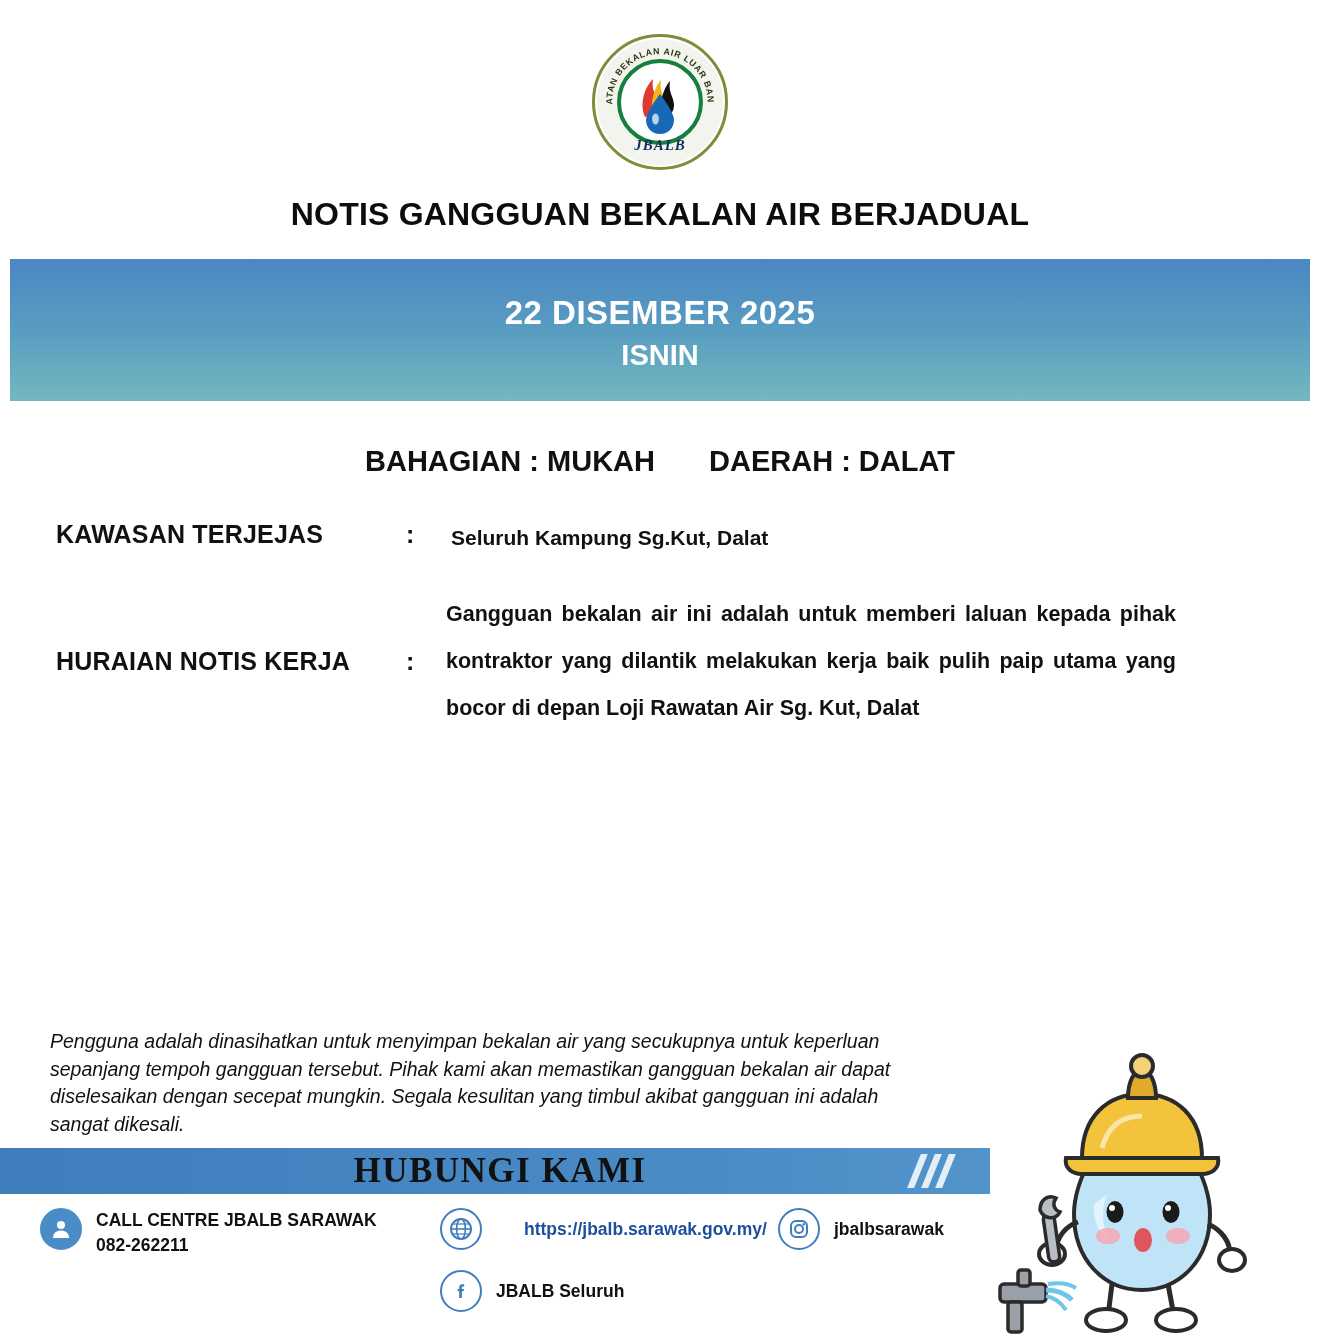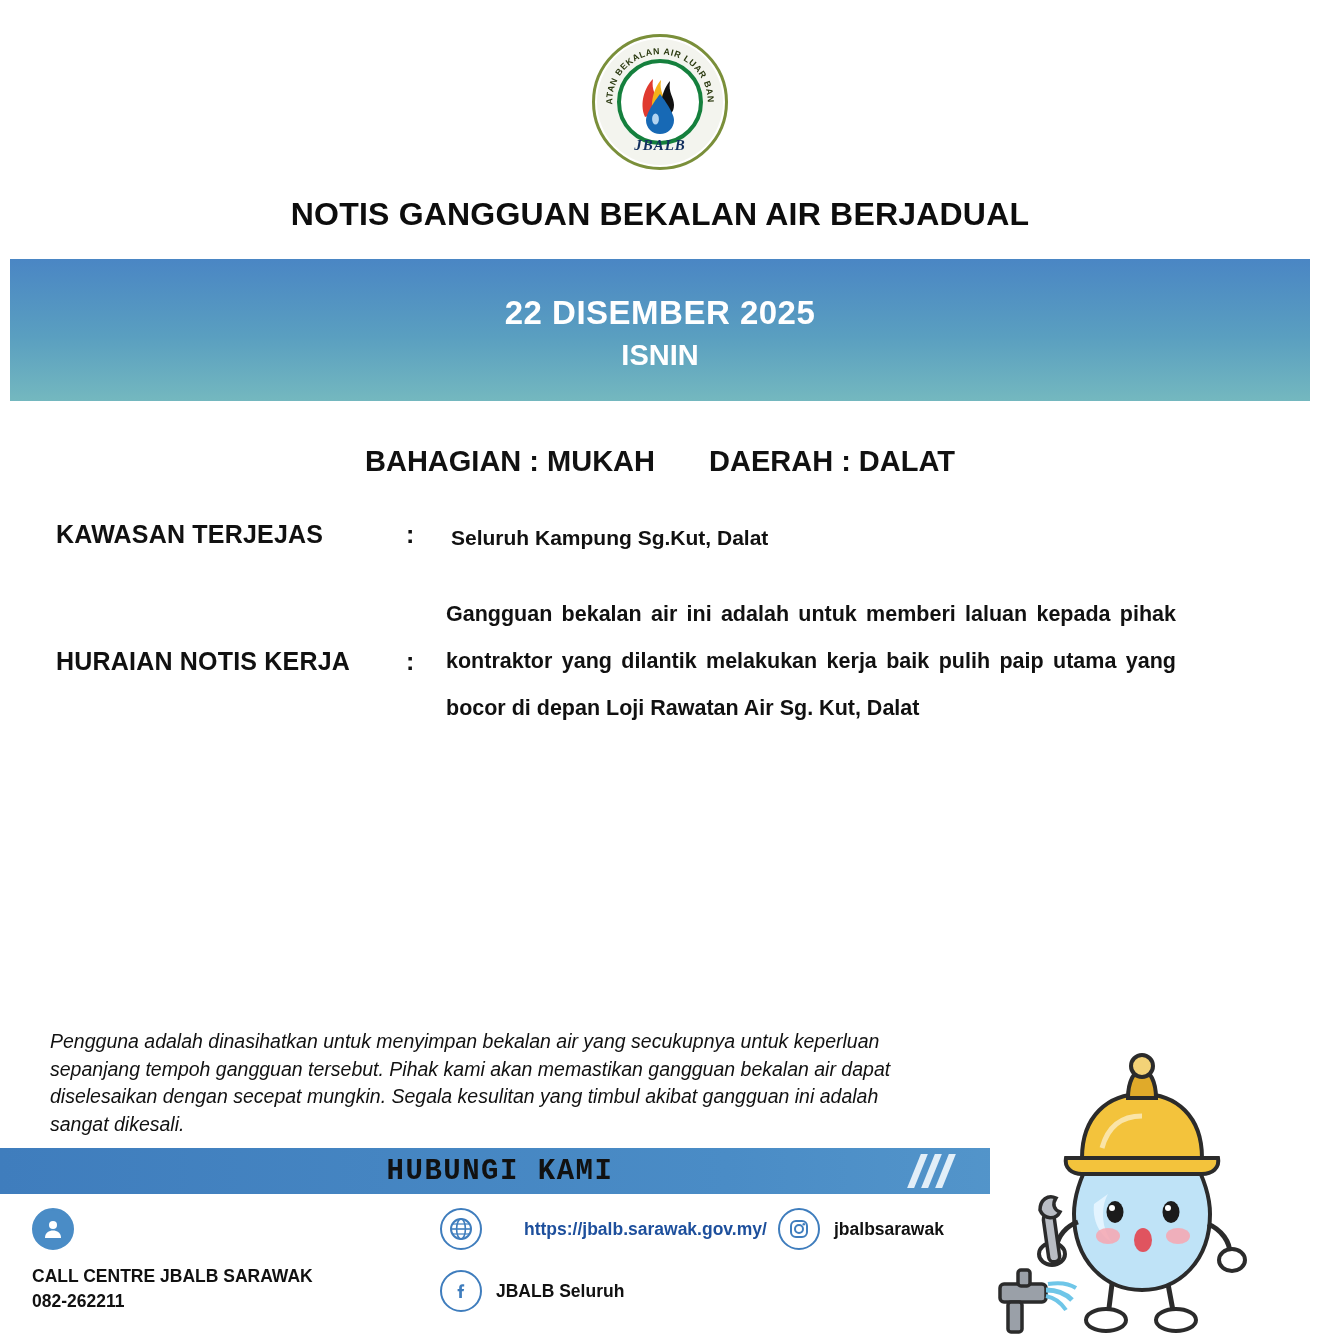--- a/index.html
+++ b/index.html
@@ -171,23 +171,23 @@
     position: absolute;
     left: 0; right: 0;
     top: 1148px;
     height: 46px;
     background: linear-gradient(90deg, #3f7dbd 0%, #4a8cc6 55%, #5d9fcf 100%);
     display: flex;
     align-items: center;
     justify-content: center;
   }
   .contact-bar .label {
-    font-family: Liberation Mono, monospace;
-    font-weight: bold;
-    font-size: 29px;
+    font-family: Liberation Serif, serif;
+    font-weight: bold;
+    font-size: 35px;
     letter-spacing: 1.5px;
     color: #111111;
     transform: translateX(-160px);
   }
   .contact-bar .slashes {
     position: absolute;
     right: 336px;
     top: 0; bottom: 0;
     width: 70px;
     display: flex; align-items: center; gap: 7px;
@@ -219,21 +219,21 @@
     width: 42px; height: 42px; border-radius: 50%;
     background: #ffffff;
     border: 2px solid #3f7dbd;
     display: flex; align-items: center; justify-content: center;
     flex: 0 0 42px;
   }
   .c-icon.filled { background: #4a8cc6; border-color: #4a8cc6; }
   .c-text { font-size: 17.5px; font-weight: bold; line-height: 1.45; color: #111; }
   .c-text .link { color: #1d4f9c; margin-left: 28px; }
 
-  .c-call   { left: 32px;  top: 6px; flex-direction: column; }
+  .c-call   { left: 40px;  top: 6px; }
   .c-web    { left: 440px; top: 6px; }
   .c-fb     { left: 440px; top: 68px; }
   .c-ig     { left: 778px; top: 6px; }
 
   
   .mascot {
     position: absolute;
     right: 18px;
     top: 998px;
     width: 320px;

